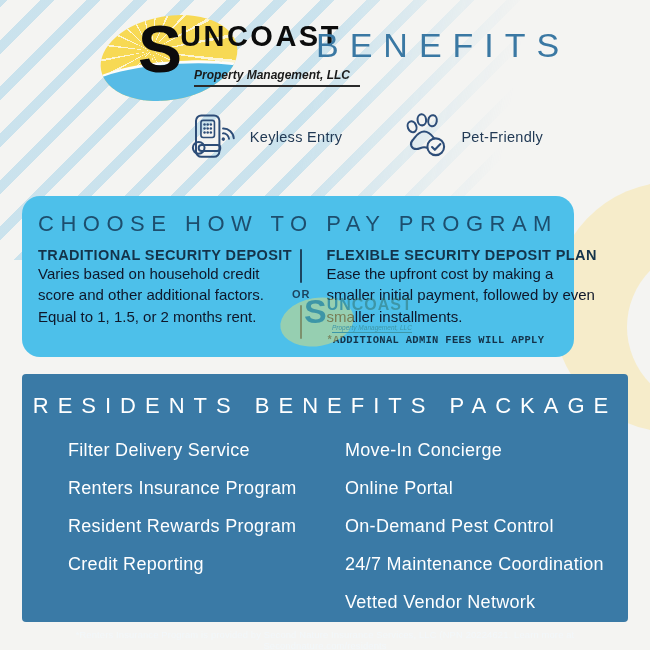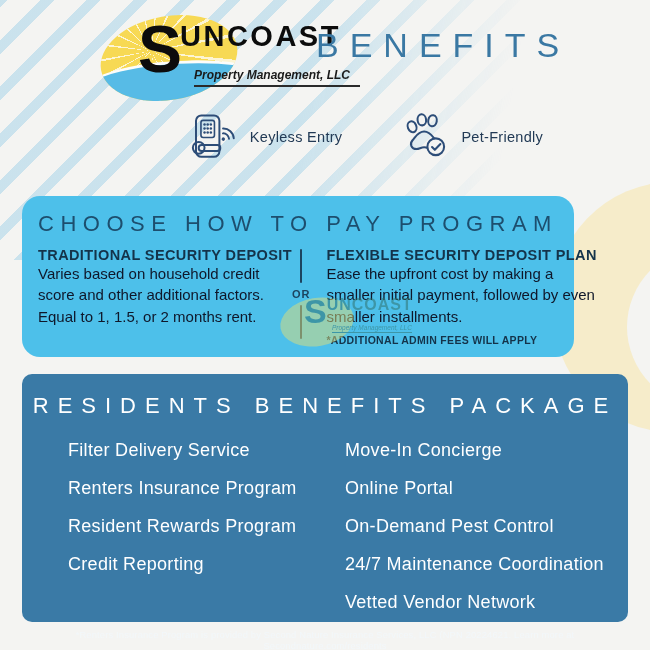--- a/index.html
+++ b/index.html
@@ -40,36 +40,36 @@
   
   .pay-card{position:absolute;left:22px;top:196px;width:552px;height:161px;border-radius:18px;
        background:#4dc0ea;color:#163a52;}
   .pay-title{text-align:center;padding-top:15px;font-size:22px;letter-spacing:6.5px;color:#1d4e6e;
        font-weight:500;white-space:nowrap;}
   .pay-cols{display:flex;padding:10px 28px 0 16px;align-items:stretch;}
   .pay-col-left{width:268px;}
   .pay-col-right{flex:1;padding-left:16px;}
   .pay-heading{font-size:14.5px;font-weight:700;color:#14334a;letter-spacing:.4px;white-space:nowrap;}
   .pay-body{margin-top:0;font-size:15px;line-height:1.42;color:#0f172a;}
-  .pay-note{margin-top:7px;font-size:10.5px;font-weight:700;color:#14334a;letter-spacing:.3px;}
+  .pay-note{margin-top:7px;font-size:10.5px;font-weight:700;color:#14334a;letter-spacing:.3px;font-family:Liberation Mono, monospace;}
   .or-divider{width:30px;display:flex;flex-direction:column;align-items:center;padding-top:2px;}
   .or-line{width:2px;height:34px;background:#1c4460;border-radius:2px;}
   .or-text{font-size:11px;font-weight:700;color:#1c4460;margin:5px 0;letter-spacing:1px;}
 
   
   .watermark{position:absolute;left:258px;top:98px;width:170px;height:60px;opacity:.5;pointer-events:none;}
   .wm-ellipse{position:absolute;left:0;top:4px;width:74px;height:48px;border-radius:50%;background:#dede7a;transform:rotate(-10deg);}
   .wm-text{position:absolute;left:24px;top:0;color:#2f6e66;white-space:nowrap;}
   .wm-s{font-size:34px;font-weight:700;line-height:1;}
   .wm-rest{font-size:16px;font-weight:600;letter-spacing:1px;vertical-align:13px;}
   .wm-sub{position:absolute;left:52px;top:30px;font-size:6.5px;font-style:italic;color:#2f6e66;
        border-bottom:1px solid #2f6e66;padding-bottom:1px;white-space:nowrap;}
 
   
-  .rbp-card{position:absolute;left:22px;top:374px;width:606px;height:248px;border-radius:10px;
+  .rbp-card{position:absolute;left:22px;top:374px;width:606px;height:248px;border-radius:4px;
        background:#3a7aa6;color:#ffffff;}
   .rbp-title{text-align:center;padding-top:19px;font-size:22px;letter-spacing:9px;font-weight:500;white-space:nowrap;}
   .rbp-cols{display:flex;margin-top:18px;padding-left:46px;}
   .rbp-col{display:flex;flex-direction:column;gap:12px;}
   .rbp-col-left{width:277px;}
   .rbp-col-right{flex:1;}
   .rbp-item{font-size:18px;letter-spacing:.3px;line-height:1;padding:4px 0;}
   .rbp-footnote{margin-top:14px;text-align:center;font-size:9.4px;letter-spacing:.15px;color:#f2f7fa;}
 </style>
 </head>

